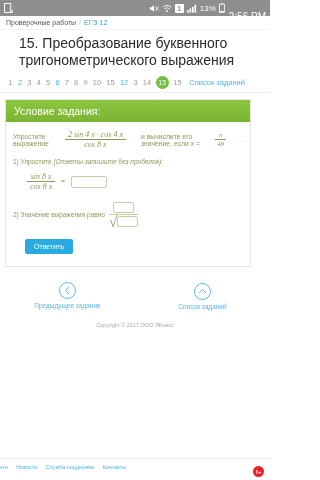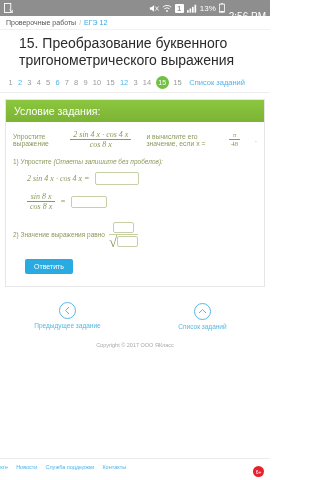--- a/index.html
+++ b/index.html
@@ -56,21 +56,21 @@
   .tasknav .num.link { color:#4db4ec; }
   .tasknav .num.current {
     background:#72bf44; color:#fff; border-radius:50%;
     width:13px; height:13px; display:inline-flex;
     align-items:center; justify-content:center; padding:0;
     margin:0 2px; font-size:7px;
   }
   .tasknav .listlink { color:#4db4ec; padding-left:5px; font-size:7.5px; }
 
   
-  .card { margin: 6px 5px 0 5px; border:1px solid #e6e6e6; background:#fff; }
+  .card { margin: 6px 19px 0 5px; border:1px solid #e6e6e6; background:#fff; }
   .card-head {
     background: linear-gradient(to bottom, #8cc63f, #7cb334);
     color:#fff; font-size: 10.5px; padding: 5px 8px;
   }
   .card-body { padding: 8px 7px 10px 7px; color:#8a9a5b; }
 
   .problem-line {
     display:flex; align-items:center; flex-wrap:nowrap;
     font-size: 6.8px; color:#8a9a5b; gap:15px;
   }
@@ -241,24 +241,20 @@
         </span>
         <span>.</span>
       </div>
 
       
       <div class="sub-q">
         <span class="plain">1) Упростите</span>
         <span>(Ответы запишите без пробелов):</span>
       </div>
 
-      <div class="eq-row">
-        <span class="eq-label">2 sin 4 x · cos 4 x =</span>
-        <span class="answer-box"></span>
-      </div>
 
       <div class="eq-row">
         <span class="frac">
           <span class="num-part">sin 8 x</span>
           <span class="bar"></span>
           <span class="den-part">cos 8 x</span>
         </span>
         <span class="eq-label">=</span>
         <span class="answer-box small"></span>
       </div>

